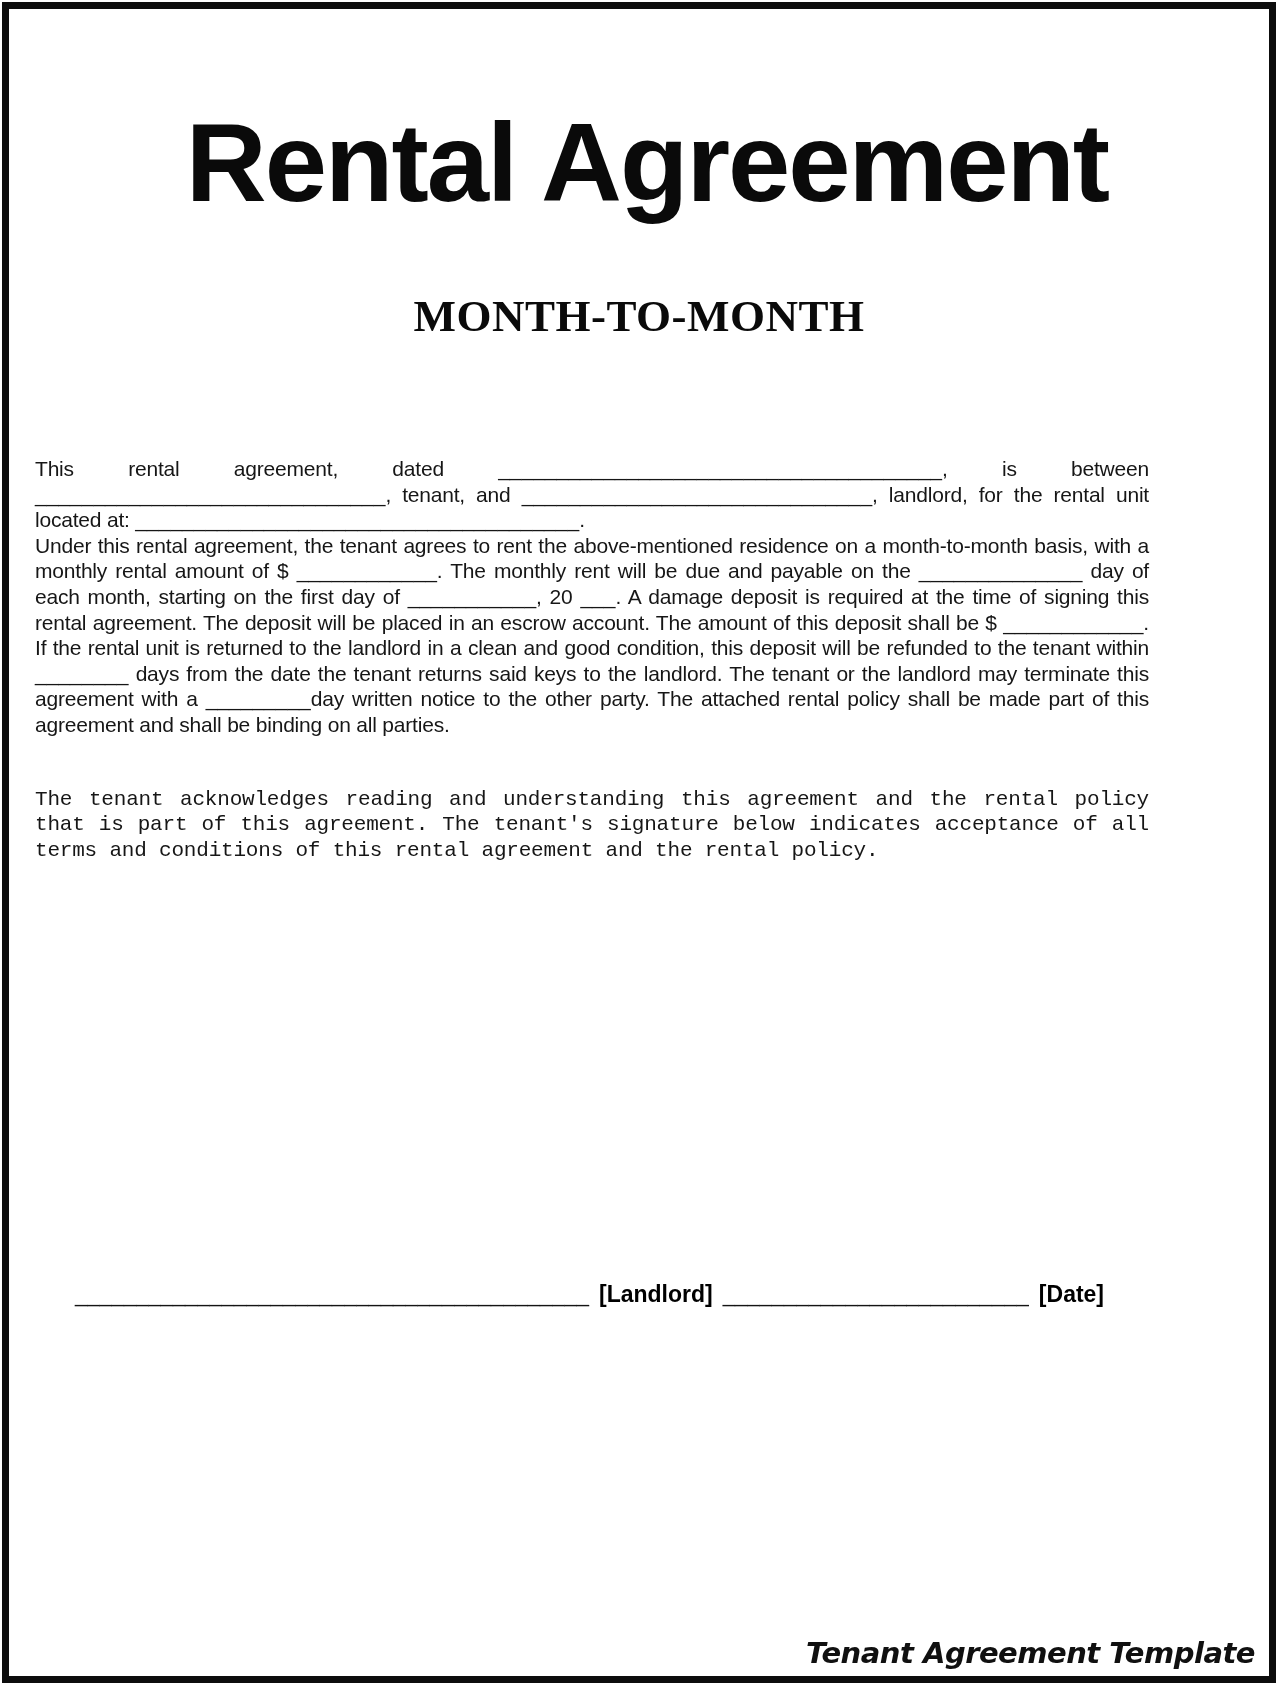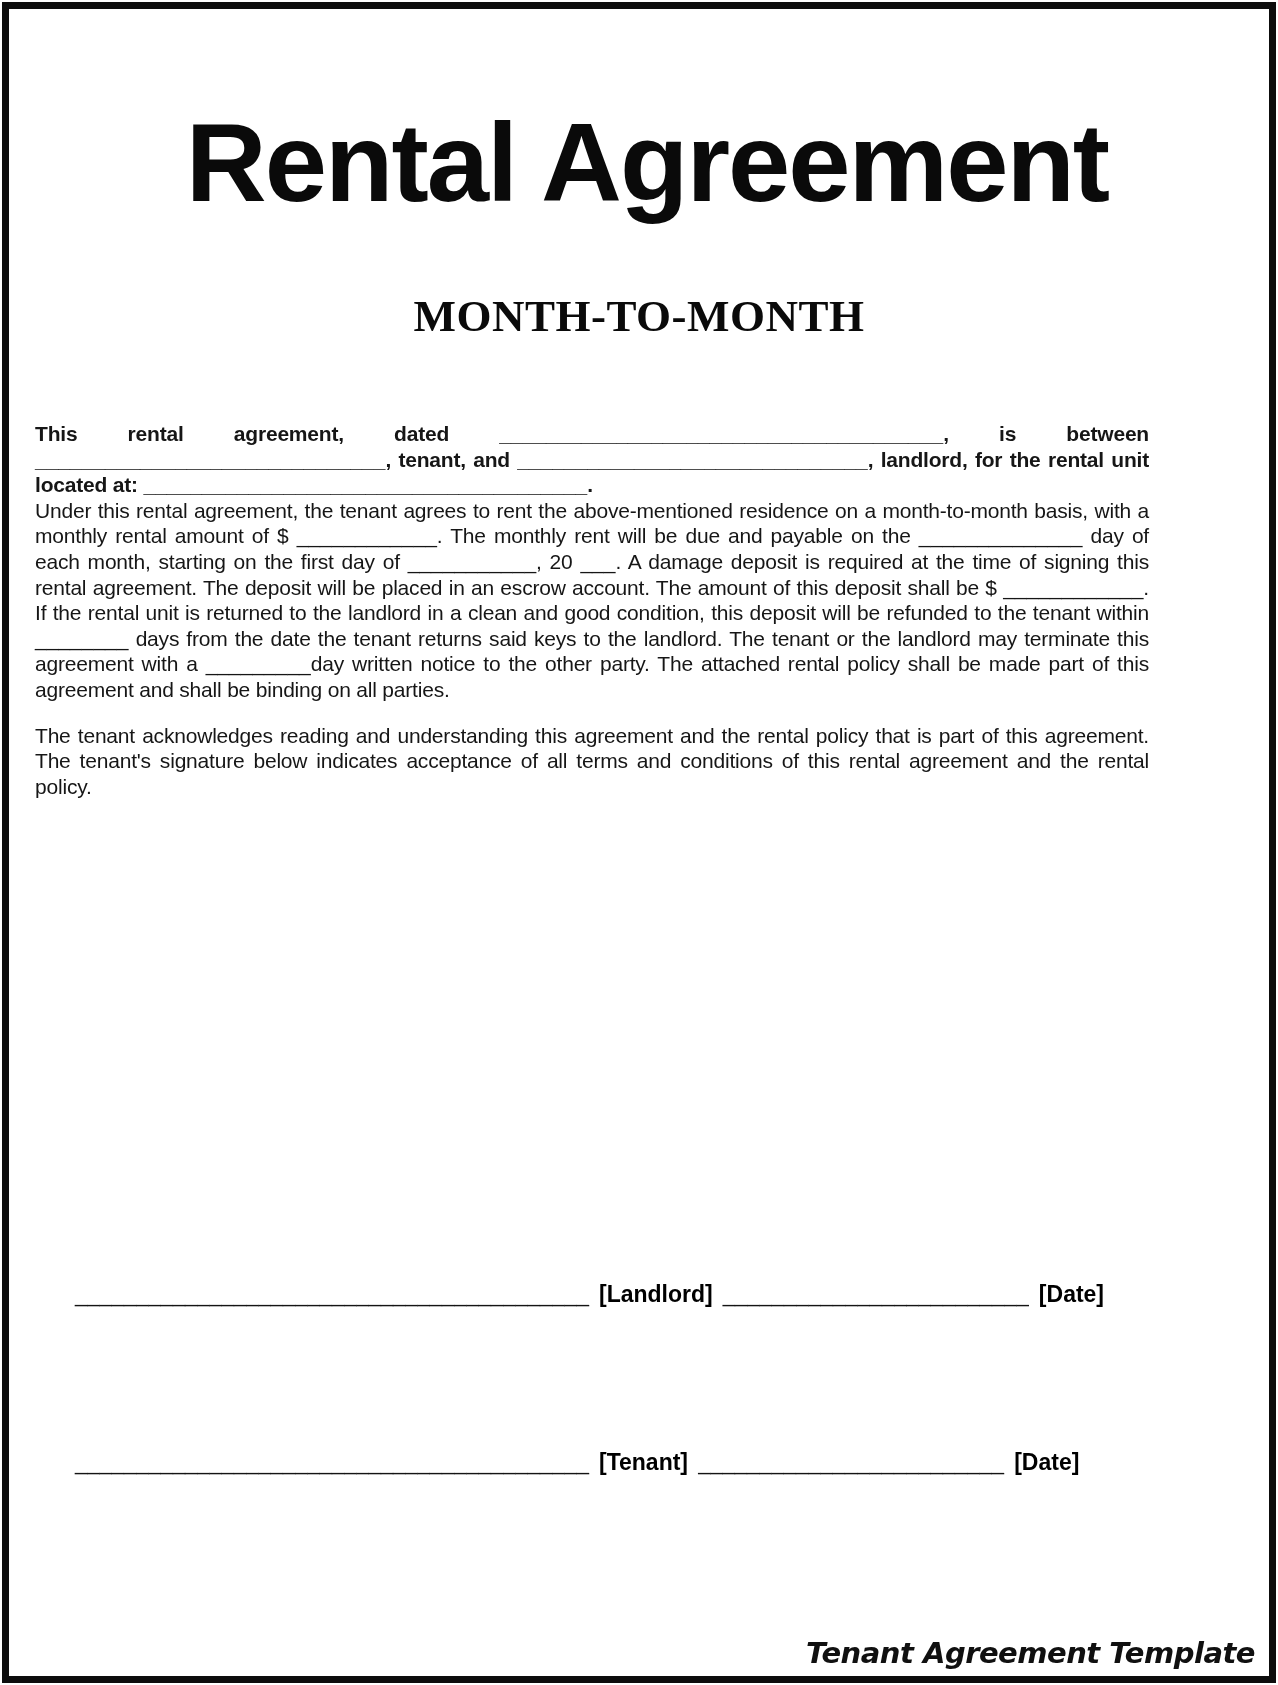--- a/index.html
+++ b/index.html
@@ -41,23 +41,23 @@
   }
   .body-par {
     width: 1114px;
     margin: 0 0 0 26px;
     font-size: 21px;
     line-height: 1.22;
     letter-spacing: -0.2px;
     text-align: justify;
     color: #161616;
   }
-  .par-intro { margin-top: 78px; font-weight: bold; }
+  .par-intro { margin-top: 113px; }
   .par-terms { }
-  .par-ack   { margin-top: 20px; }
+  .par-ack   { margin-top: 49px; font-family: Liberation Mono, monospace; }
   .blank {
     letter-spacing: 0;
     white-space: nowrap;
   }
   .sig-row {
     position: absolute;
     left: 66px;
     font-size: 22px;
     line-height: 1.2;
     white-space: nowrap;
@@ -102,22 +102,16 @@
 
   <p class="body-par par-ack"><span>The tenant acknowledges reading and understanding this agreement and the rental policy that is part of this agreement.  The tenant's signature below indicates acceptance of all terms and conditions of this rental agreement and the rental policy.</span></p>
 
   <div class="sig-row sig-row-landlord">
     <span class="sig-line">__________________________________________</span>
     <span class="sig-label">[Landlord]</span>
     <span class="sig-line">_________________________</span>
     <span class="sig-label">[Date]</span>
   </div>
 
-  <div class="sig-row sig-row-tenant">
-    <span class="sig-line">__________________________________________</span>
-    <span class="sig-label">[Tenant]</span>
-    <span class="sig-line">_________________________</span>
-    <span class="sig-label">[Date]</span>
-  </div>
 
   <div class="doc-footer">Tenant Agreement Template</div>
 
 </div>
 
 </body></html>

